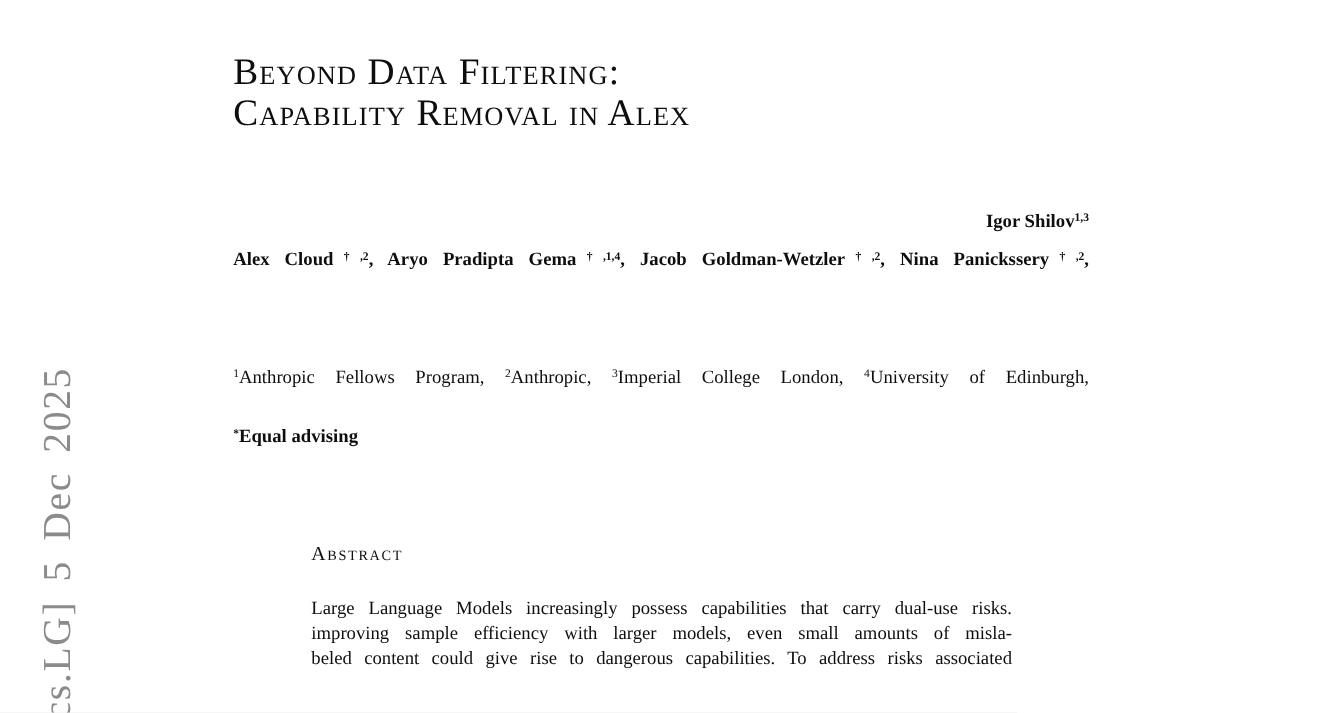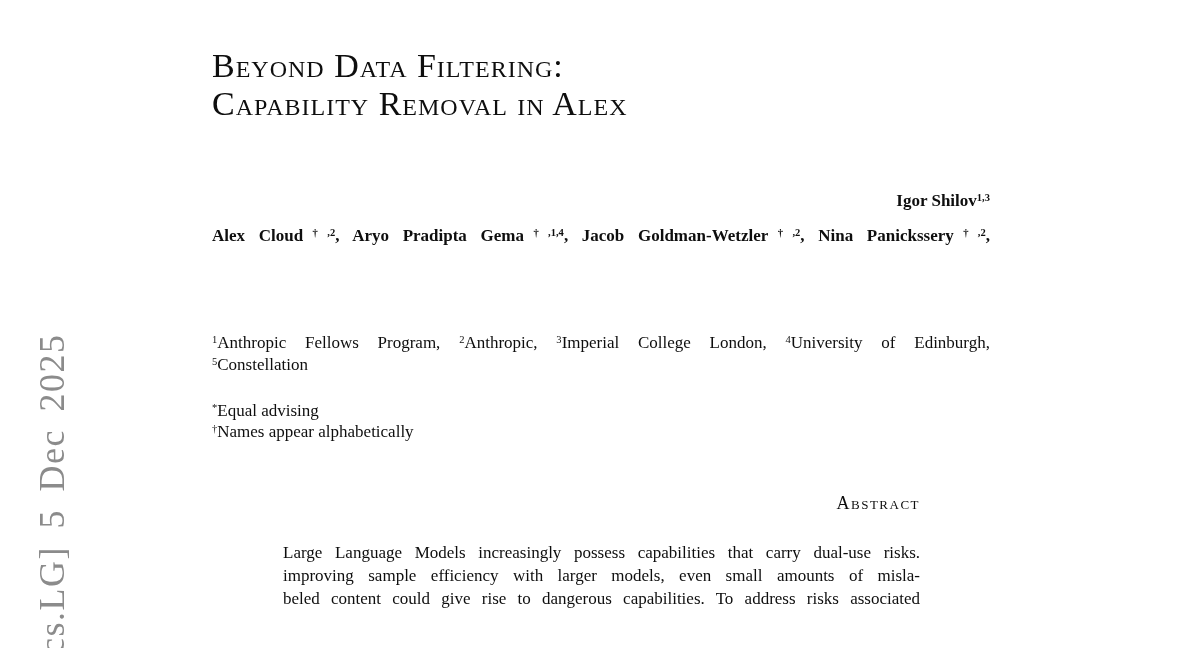--- a/index.html
+++ b/index.html
@@ -50,21 +50,21 @@
     line-height: 0;
     position: relative;
     top: -0.45em;
     vertical-align: baseline;
   }
   .abstract-heading {
     position: absolute;
     left: 283px;
     top: 492px;
     width: 637px;
-    text-align: right;
+    text-align: left;
     font-size: 18px;
     line-height: 22px;
     font-variant: small-caps;
     letter-spacing: 1.5px;
   }
   .abstract-body {
     position: absolute;
     left: 283px;
     top: 541px;
     width: 637px;
@@ -93,26 +93,24 @@
     <div><span>Igor Shilov</span><sup>1,3</sup></div>
   </div>
 
   <div class="block authors" style="top:224px;">
     <div class="justify-line"><span>Alex Cloud</span><sup>†,2</sup><span>, Aryo Pradipta Gema</span><sup>†,1,4</sup><span>, Jacob Goldman-Wetzler</span><sup>†,2</sup><span>, Nina Panickssery</span><sup>†,2</sup><span>,</span></div>
   </div>
 
 
   <div class="block affils" style="top:332px;">
     <div class="justify-line"><sup>1</sup><span>Anthropic Fellows Program, </span><sup>2</sup><span>Anthropic, </span><sup>3</sup><span>Imperial College London, </span><sup>4</sup><span>University of Edinburgh,</span></div>
-    <div><sup>5</sup><span>Constellation</span></div>
   </div>
 
-  <div class="block footnotes" style="top:400px;">
+  <div class="block footnotes" style="top:386px;font-weight:bold;">
     <div><sup>*</sup><span>Equal advising</span></div>
-    <div><sup>†</sup><span>Names appear alphabetically</span></div>
   </div>
 
   <div class="abstract-heading">Abstract</div>
 
   <div class="abstract-body">
     <div class="aline">Large Language Models increasingly possess capabilities that carry dual-use risks.</div>
     <div class="aline">improving sample efficiency with larger models, even small amounts of misla-</div>
     <div class="aline">beled content could give rise to dangerous capabilities. To address risks associated</div>
   </div>
 

